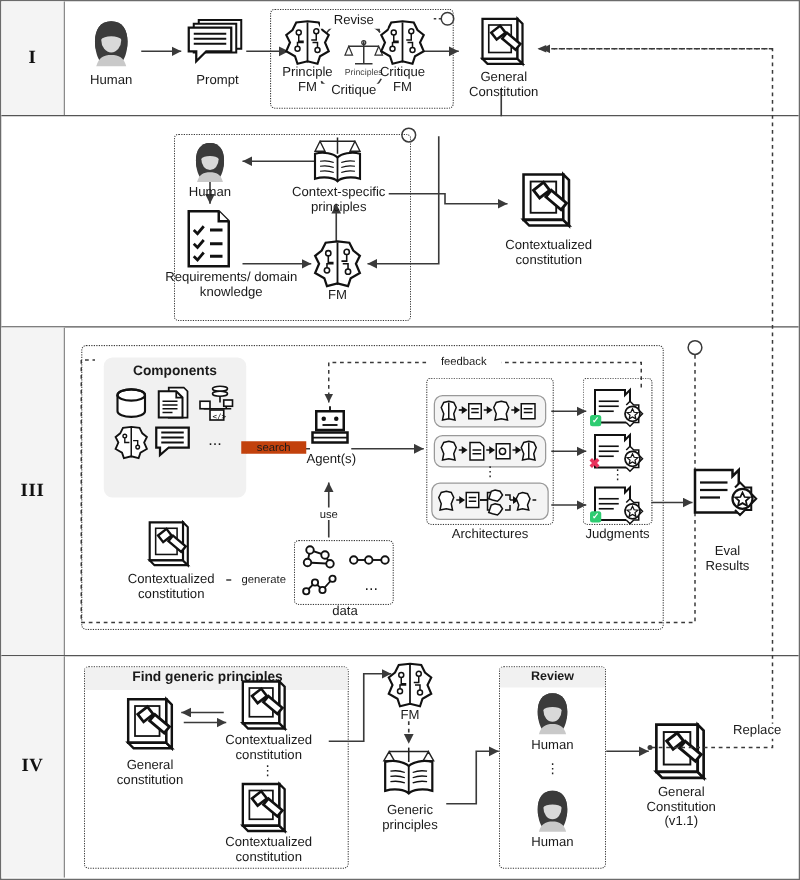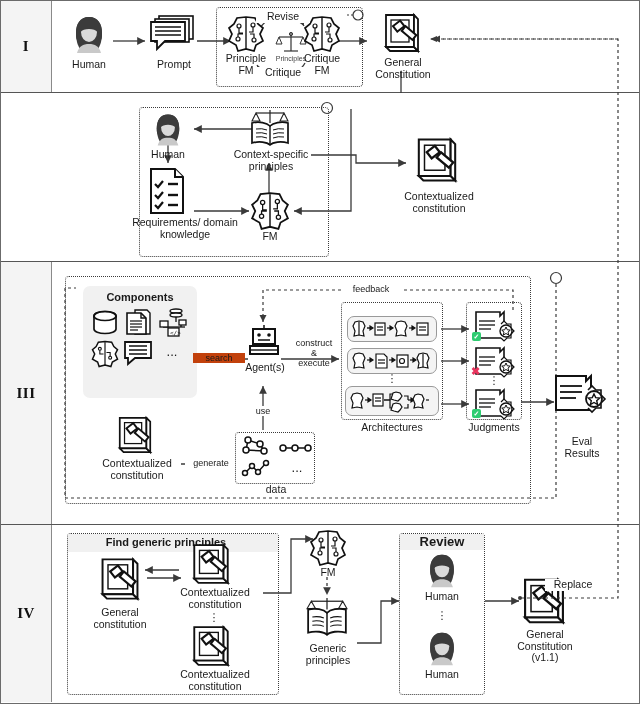--- a/index.html
+++ b/index.html
@@ -337,23 +337,20 @@
           <line x1="16" y1="1" x2="16" y2="5" stroke="#111" stroke-width="1.5"></line>
           <rect x="5" y="5" width="22" height="15" fill="#fff" stroke="#111" stroke-width="2"></rect>
           <circle cx="11" cy="11" r="1.8" fill="#111"></circle>
             <circle cx="21" cy="11" r="1.8" fill="#111"></circle>
           <line x1="10" y1="16" x2="22" y2="16" stroke="#111" stroke-width="1.5"></line>
           <rect x="2" y="22" width="28" height="8" fill="#fff" stroke="#111" stroke-width="2"></rect>
           <line x1="2" y1="26" x2="30" y2="26" stroke="#111" stroke-width="1.4"></line>
         </svg>
       </div>
       <div class="lbl" style="left:181px;top:100px;width:66px;">Agent(s)</div>
-      <div class="lbl sm" style="left:232px;top:76px;width:62px;">construct
-&amp;
-execute</div>
       <div class="lbl sm" style="left:194px;top:144px;width:36px;background:#fff;">use</div>
       <div class="lbl sm" style="left:290px;top:22px;width:60px;background:#fff;">feedback</div>
 
       <div class="icn" style="left:64px;top:152px;">
         <svg width="40" height="42" viewBox="0 0 42 44">
           <path d="M5 4h28v32H5z" fill="#fff" stroke="#111" stroke-width="1.8"></path>
           <path d="M5 36h28l4 4H9z" fill="#fff" stroke="#111" stroke-width="1.8"></path>
           <path d="M33 4l4 4v32l-4-4z" fill="#fff" stroke="#111" stroke-width="1.8"></path>
           <rect x="10" y="9" width="18" height="22" fill="#fff" stroke="#111" stroke-width="1.3"></rect>
           <g stroke="#111" stroke-width="2" fill="#fff">
@@ -628,21 +625,21 @@
             <path d="M7 19 q6 -1 11 1M7 23 q6 -1 11 1M7 27 q6 -1 11 1"></path>
             <path d="M35 19 q-6 -1 -11 1M35 23 q-6 -1 -11 1M35 27 q-6 -1 -11 1"></path>
           </g>
         </svg>
       </div>
       <div class="lbl" style="left:240px;top:118px;width:74px;">Generic
 principles</div>
 
       <div class="dashbox" style="left:348px;top:8px;width:86px;height:162px;"></div>
       <div class="greyhdr" style="left:349px;top:9px;width:84px;height:16px;"></div>
-      <div class="lbl bold" style="left:349px;top:11px;width:84px;font-size:13px;">Review</div>
+      <div class="lbl bold" style="left:349px;top:11px;width:84px;font-size:10px;">Review</div>
 
       <div class="icn" style="left:371px;top:26px;">
         <svg width="40" height="40" viewBox="0 0 44 44">
           <path d="M22 4c9 0 13 7 13 16 0 8-2 13-4 16H13c-2-3-4-8-4-16C9 11 13 4 22 4z" fill="#3b3b3b"></path>
           <ellipse cx="22" cy="19" rx="8" ry="10" fill="#d9d9d9"></ellipse>
           <path d="M10 40c2-7 6-9 12-9s10 2 12 9z" fill="#c9c9c9"></path>
           <path d="M22 4c9 0 13 7 13 16 0 3 0 5-1 7-1-7-4-11-12-11s-11 4-12 11c-1-2-1-4-1-7C9 11 13 4 22 4z" fill="#3b3b3b"></path>
         </svg>
       </div>
       <div class="lbl" style="left:356px;top:66px;width:70px;">Human</div>
@@ -674,15 +671,15 @@
 Constitution
 (v1.1)</div>
     </div>
   </div>
 
   <svg class="ov">
     <path d="M520,597 L617,597 L617,38 L430,38" fill="none" stroke="#3a3a3a" stroke-width="1.2" stroke-dasharray="3 3"></path>
     <path d="M436,35 L429,38 L436,41 z" fill="#3a3a3a"></path>
     <circle cx="519" cy="597" r="2" fill="#3a3a3a"></circle>
   </svg>
-  <div class="lbl" style="left:544px;top:578px;width:56px;background:#fff;">Replace</div>
+  <div class="lbl" style="left:568px;top:578px;width:56px;background:#fff;text-align:right;">Replace</div>
 
 </div>
 
 </body></html>

